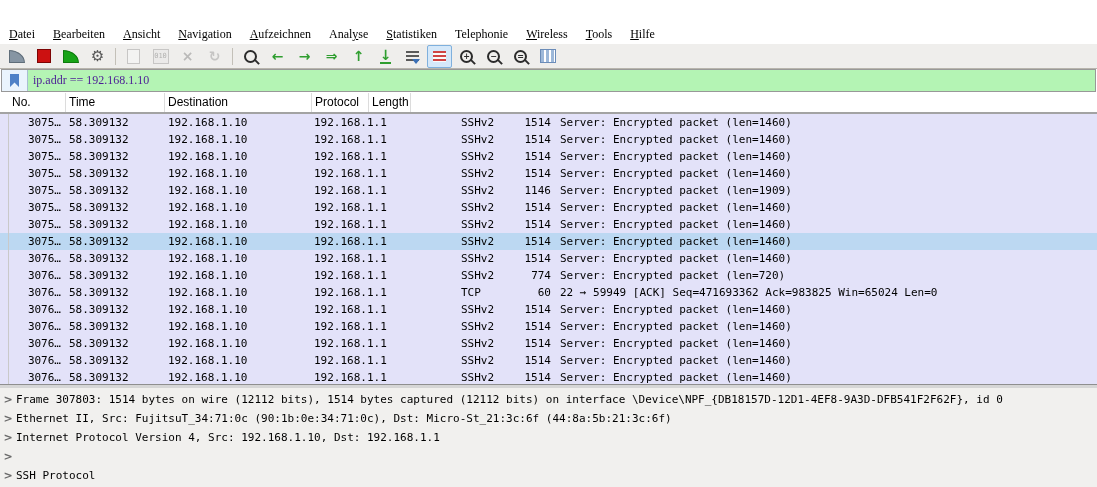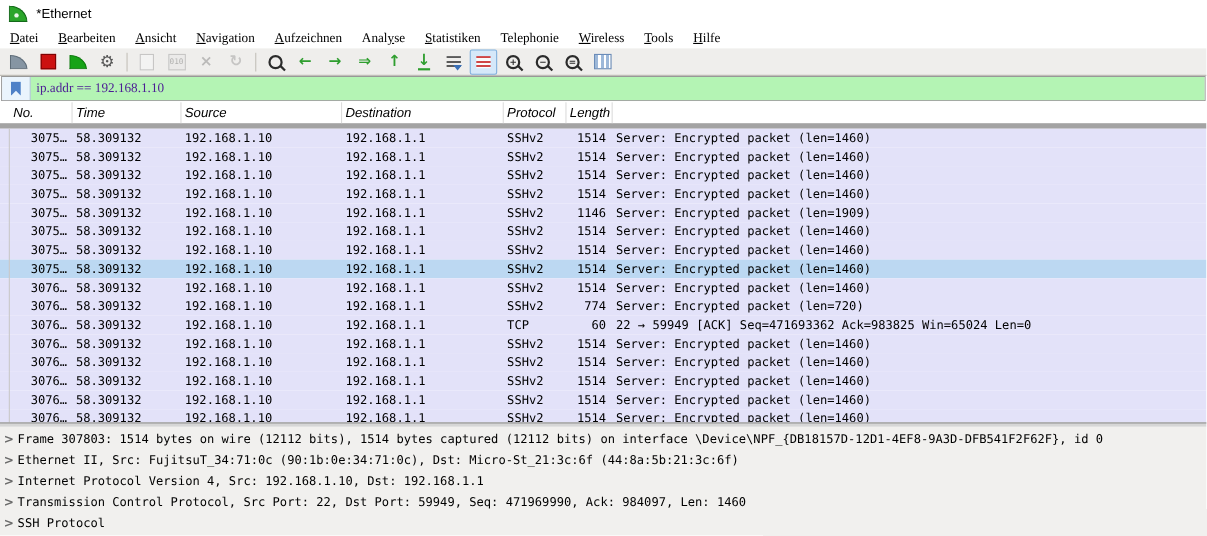--- a/index.html
+++ b/index.html
@@ -59,22 +59,22 @@
              border:1px solid #989898;background:#ffffff;display:flex;align-items:stretch;}
   .filter-bookmark{width:25px;background:#eaf4fd;border-right:1px solid #a8bfd2;
              display:flex;align-items:center;justify-content:center;}
   .bookmark-glyph{width:9px;height:13px;background:#4f81c7;
              clip-path:polygon(0 0,100% 0,100% 100%,50% 66%,0 100%);}
   .filter-input{flex:1;background:#b4f4b4;border:none;outline:none;padding:0 5px;
              font-family:Liberation Serif, serif;font-size:12px;color:#4c1d95;}
 
   
   .packetlist{position:absolute;top:92px;left:0;right:0;height:292px;background:#fff;overflow:hidden;}
-  .phdr{display:flex;height:20px;background:#ffffff;border-bottom:5px solid #a3a3a3;
-        font-size:12px;align-items:center;font-style:italic;}
+  .phdr{display:flex;height:20px;background:#ffffff;border-bottom:2px solid #a3a3a3;
+        font-size:12px;align-items:center;}
   .hc{border-right:1px solid #dcdcdc;box-sizing:border-box;padding-left:3px;line-height:19px;height:19px;}
   .rows{position:relative;font-family:"DejaVu Sans Mono",monospace;font-size:11px;}
   .rows::before{content:"";position:absolute;left:8px;top:0;bottom:0;width:1px;background:#c9c9c9;}
   .prow{display:flex;height:17px;line-height:17px;background:#e3e2f9;white-space:pre;}
   .prow.selected{background:#bcd8f2;}
   .cell{box-sizing:border-box;border-right:1px solid transparent;overflow:hidden;padding-left:3px;}
   .c0{width:66px;}.c1{width:99px;}.c2{width:146px;}.c3{width:147px;}.c4{width:57px;}.c5{width:42px;}.c6{flex:1;}
   .hc.c0{padding-left:12px;}
   .cell.c0{text-align:right;padding-right:4px;padding-left:0;}
   .cell.c5{text-align:right;padding-right:5px;padding-left:0;}
@@ -87,24 +87,20 @@
   .details{position:absolute;top:388px;left:0;right:0;bottom:0;background:#f1f0ee;
            font-family:"DejaVu Sans Mono",monospace;font-size:11px;padding-top:2px;}
   .detail-row{display:flex;height:19px;line-height:19px;white-space:pre;align-items:center;}
   .chev{width:16px;text-align:center;color:#6a6a6a;font:bold 11px/19px "DejaVu Sans",sans-serif;}
 </style>
 </head>
 <body>
 
 <div id="app">
 
-  <div class="titlebar">
-    <span class="logo-fin"></span>
-    <span class="title-text">*Ethernet</span>
-  </div>
 
   <div class="menubar">
       <span class="menu-item"><u>D</u>atei</span>
       <span class="menu-item"><u>B</u>earbeiten</span>
       <span class="menu-item"><u>A</u>nsicht</span>
       <span class="menu-item"><u>N</u>avigation</span>
       <span class="menu-item"><u>A</u>ufzeichnen</span>
       <span class="menu-item">Anal<u>y</u>se</span>
       <span class="menu-item"><u>S</u>tatistiken</span>
       <span class="menu-item">Telephonie</span>
@@ -182,21 +178,20 @@
     <span class="filter-bookmark">
       <span class="bookmark-glyph"></span>
     </span>
     <input class="filter-input" type="text" value="ip.addr == 192.168.1.10" style="">
   </div>
 
   <div class="packetlist">
     <div class="phdr">
         <span class="hc c0">No.</span>
         <span class="hc c1">Time</span>
-        <span class="hc c2">Source</span>
         <span class="hc c3">Destination</span>
         <span class="hc c4">Protocol</span>
         <span class="hc c5">Length</span>
       </div>
     <div class="rows">
         <div class="prow">
       <span class="cell c0">3075…</span>
       <span class="cell c1">58.309132</span>
       <span class="cell c2">192.168.1.10</span>
       <span class="cell c3">192.168.1.1</span>
@@ -341,17 +336,17 @@
     </div>
       </div>
   </div>
 
   <div class="splitter"></div>
 
   <div class="details">
       <div class="detail-row"><span class="chev">&gt;</span><span>Frame 307803: 1514 bytes on wire (12112 bits), 1514 bytes captured (12112 bits) on interface \Device\NPF_{DB18157D-12D1-4EF8-9A3D-DFB541F2F62F}, id 0</span></div>
       <div class="detail-row"><span class="chev">&gt;</span><span>Ethernet II, Src: FujitsuT_34:71:0c (90:1b:0e:34:71:0c), Dst: Micro-St_21:3c:6f (44:8a:5b:21:3c:6f)</span></div>
       <div class="detail-row"><span class="chev">&gt;</span><span>Internet Protocol Version 4, Src: 192.168.1.10, Dst: 192.168.1.1</span></div>
-      <div class="detail-row"><span class="chev">&gt;</span><span>Transmission Control Protocol, Src Port: 22, Dst Port: 59949, Seq: 471969990, Ack: 984097, Len: 1460</span></div>
+      <div class="detail-row"><span class="chev">&gt;</span></div>
       <div class="detail-row"><span class="chev">&gt;</span><span>SSH Protocol</span></div>
     </div>
 
 </div>
 
 </body></html>

